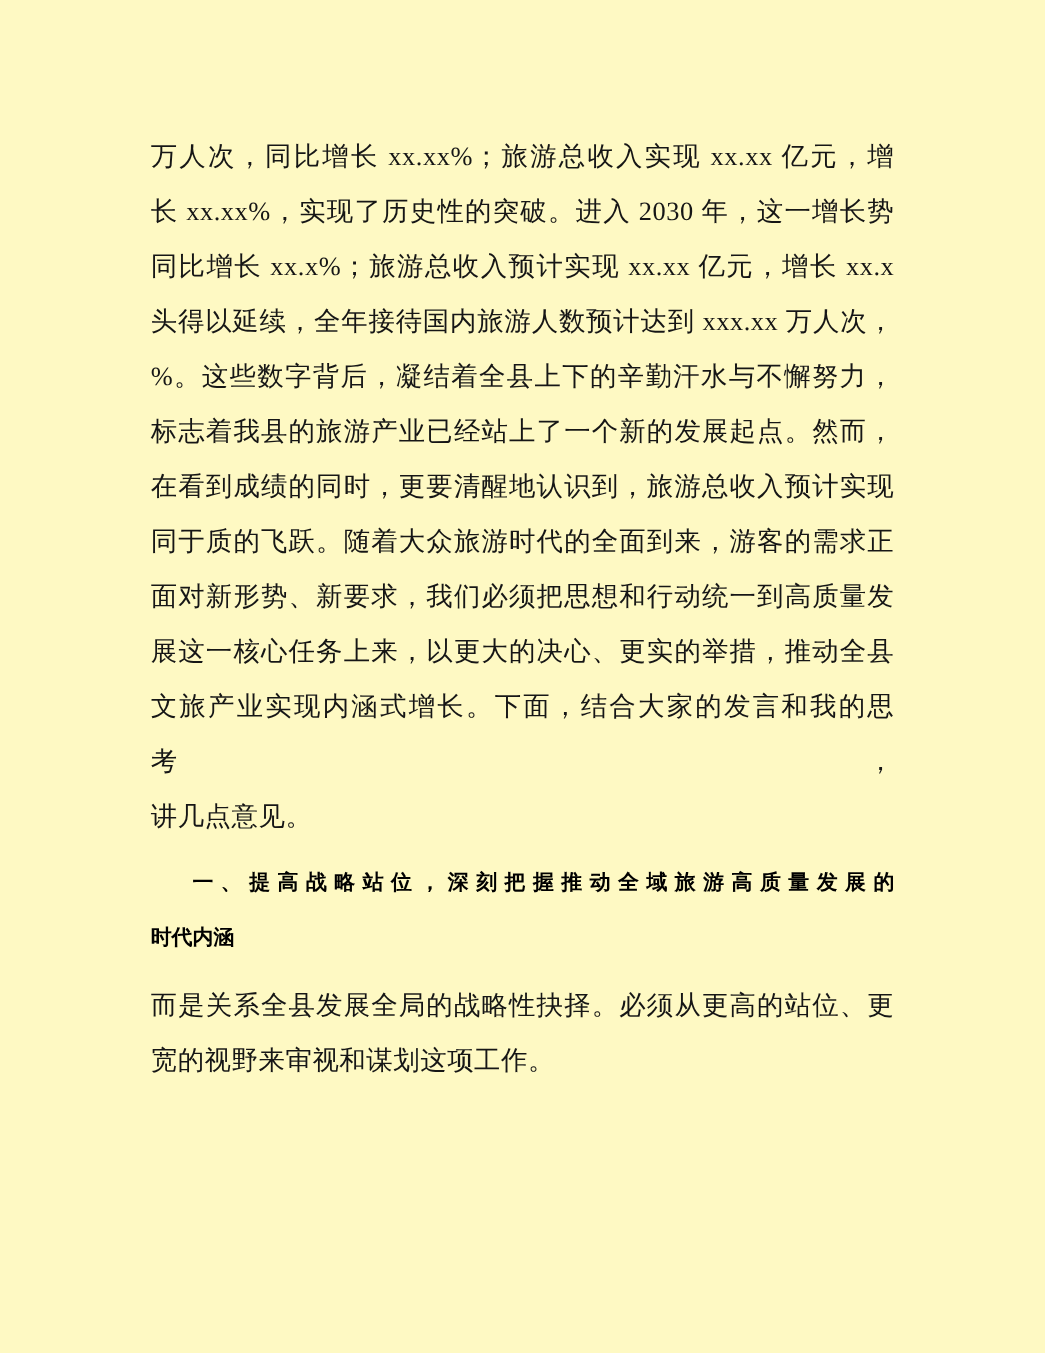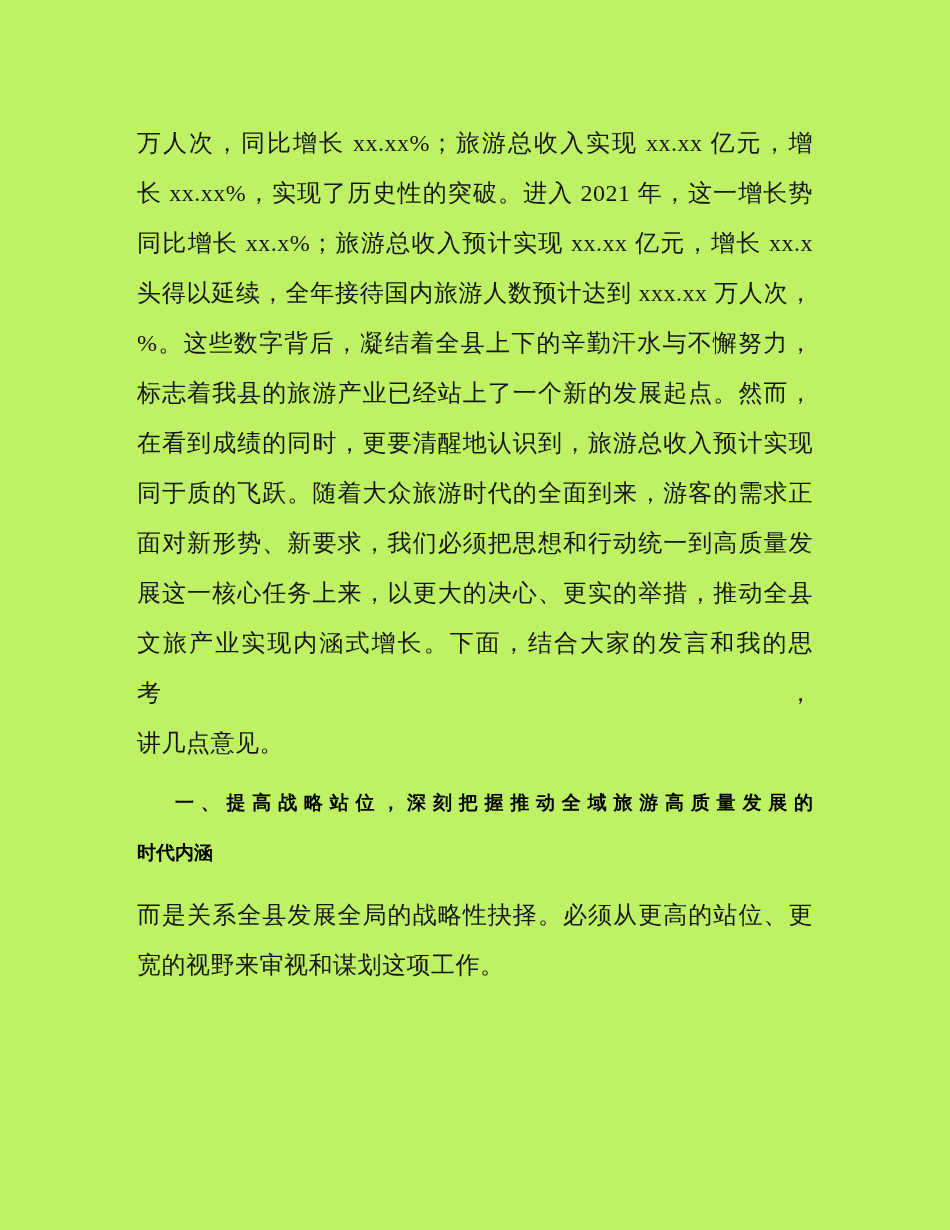--- a/index.html
+++ b/index.html
@@ -10,21 +10,21 @@
   body {
     width: 950px;
     height: 1230px;
     overflow: hidden;
   }
   .page {
     box-sizing: border-box;
     width: 950px;
     height: 1230px;
     padding: 118px 137px 0 137px;
-    background: #bef264;
+    background: #fef9c3;
   }
   .doc-line {
     font-family: "Liberation Serif", "DejaVu Serif", serif;
     font-size: 24px;
     line-height: 50px;
     color: #161616;
     text-align: justify;
     text-align-last: justify;
     letter-spacing: 0.5px;
   }
@@ -55,21 +55,21 @@
     margin-top: 12px;
   }
 </style>
 </head>
 <body>
 
 <div class="page">
 
   <div>
     <div class="doc-line">万人次，同比增长 xx.xx%；旅游总收入实现 xx.xx 亿元，增</div>
-    <div class="doc-line">长 xx.xx%，实现了历史性的突破。进入 2021 年，这一增长势</div>
+    <div class="doc-line">长 xx.xx%，实现了历史性的突破。进入 2030 年，这一增长势</div>
     <div class="doc-line">同比增长 xx.x%；旅游总收入预计实现 xx.xx 亿元，增长 xx.x</div>
     <div class="doc-line">头得以延续，全年接待国内旅游人数预计达到 xxx.xx 万人次，</div>
     <div class="doc-line">%。这些数字背后，凝结着全县上下的辛勤汗水与不懈努力，</div>
     <div class="doc-line">标志着我县的旅游产业已经站上了一个新的发展起点。然而，</div>
     <div class="doc-line">在看到成绩的同时，更要清醒地认识到，旅游总收入预计实现</div>
     <div class="doc-line">同于质的飞跃。随着大众旅游时代的全面到来，游客的需求正</div>
     <div class="doc-line">面对新形势、新要求，我们必须把思想和行动统一到高质量发</div>
     <div class="doc-line">展这一核心任务上来，以更大的决心、更实的举措，推动全县</div>
     <div class="doc-line">文旅产业实现内涵式增长。下面，结合大家的发言和我的思考，</div>
     <div class="doc-line para-end">讲几点意见。</div>

